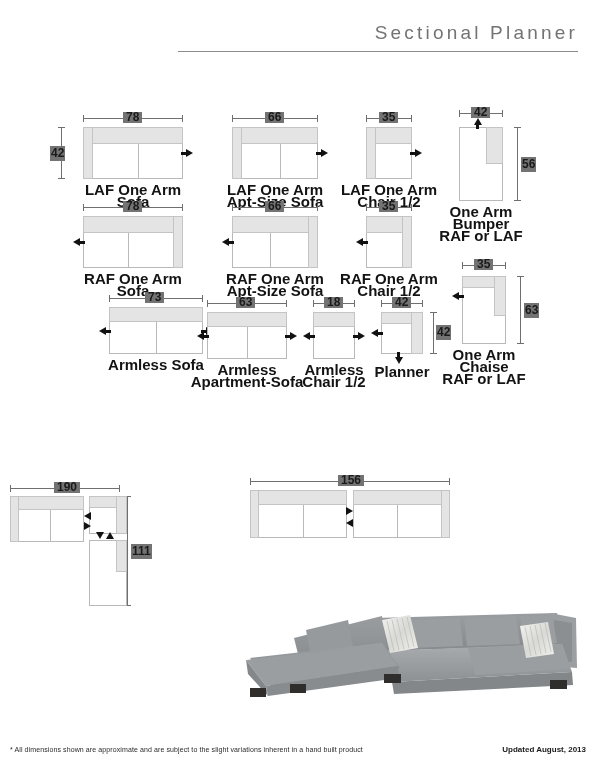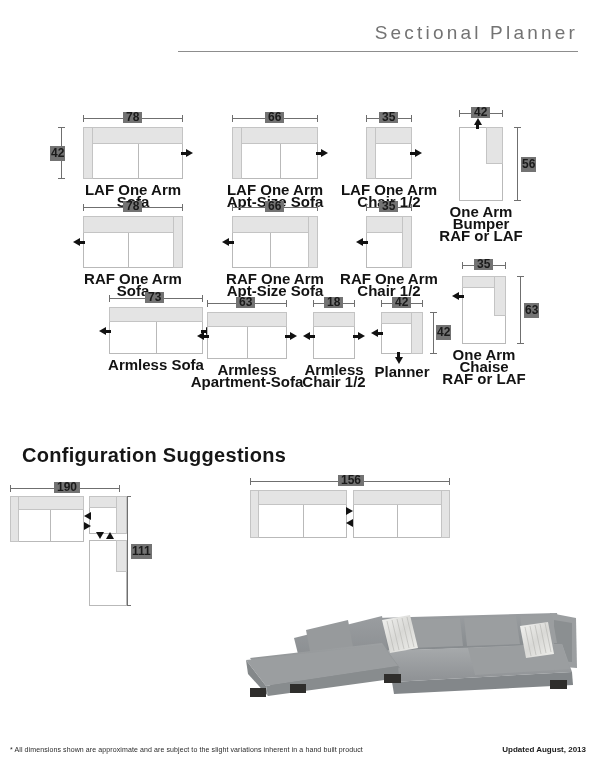--- a/index.html
+++ b/index.html
@@ -237,21 +237,20 @@
     <div class="body-box" style="left:0;top:9px;width:42px;height:42px;"></div>
     <div class="back-band" style="left:0;top:9px;width:42px;height:12px;"></div>
     <div class="arm" style="left:30px;top:9px;width:12px;height:42px;"></div>
     <div class="arw arw-l" style="left:-10px;top:26px;"></div>
     <div class="arw-stem" style="left:-4px;top:29px;width:6px;height:3px;"></div>
     <div class="arw arw-d" style="left:14px;top:54px;"></div>
     <div class="arw-stem" style="left:16px;top:49px;width:3px;height:6px;"></div>
     <div class="caption" style="left:-22px;top:63px;width:86px;">Planner</div>
   </div>
 
-  <div class="section-title">Configuration Suggestions</div>
 
   <div class="unit" style="left:10px;top:488px;width:190px;height:130px;">
     <div class="dim-h" style="left:0;top:0;width:110px;"></div>
     <div class="dim-label" style="left:44px;top:-6px;">190</div>
     <div class="dim-v" style="left:117px;top:8px;height:110px;"></div>
     <div class="dim-label v" style="left:121px;top:56px;">111</div>
 
     <div class="body-box" style="left:0;top:8px;width:74px;height:46px;"></div>
     <div class="back-band" style="left:0;top:8px;width:74px;height:14px;"></div>
     <div class="arm" style="left:0;top:8px;width:9px;height:46px;"></div>

